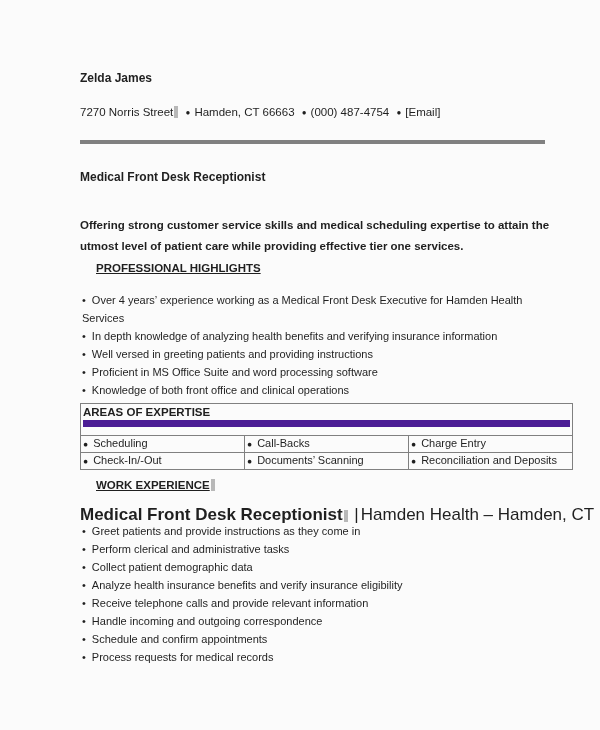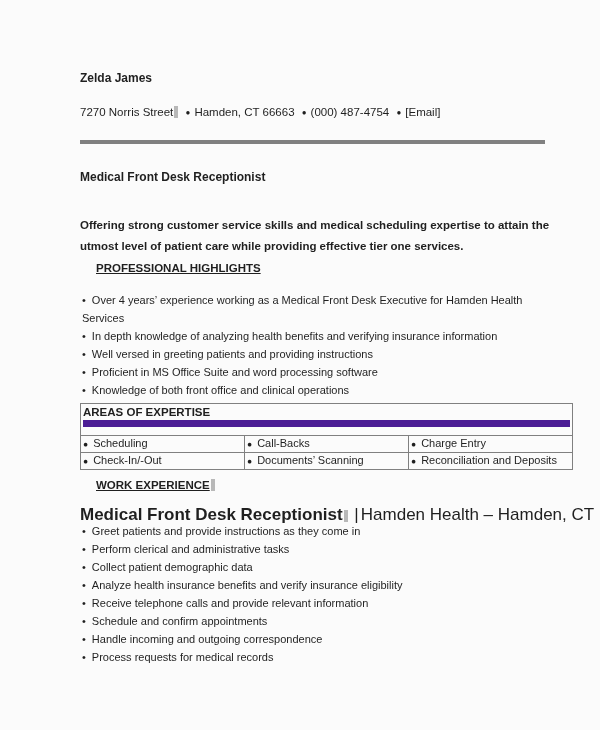--- a/index.html
+++ b/index.html
@@ -187,18 +187,18 @@
     <span class="pipe">|</span><span>Hamden Health – Hamden, CT</span>
     <span class="pipe">|</span><span>Sep 2011 – Present</span>
   </div>
 
   <ul class="bullet-list experience-list">
     <li>Greet patients and provide instructions as they come in</li>
     <li>Perform clerical and administrative tasks</li>
     <li>Collect patient demographic data</li>
     <li>Analyze health insurance benefits and verify insurance eligibility</li>
     <li>Receive telephone calls and provide relevant information</li>
+    <li>Handle incoming and outgoing correspondence</li>
     <li>Schedule and confirm appointments</li>
-    <li>Handle incoming and outgoing correspondence</li>
     <li>Process requests for medical records</li>
   </ul>
 
 </div>
 
 </body></html>

